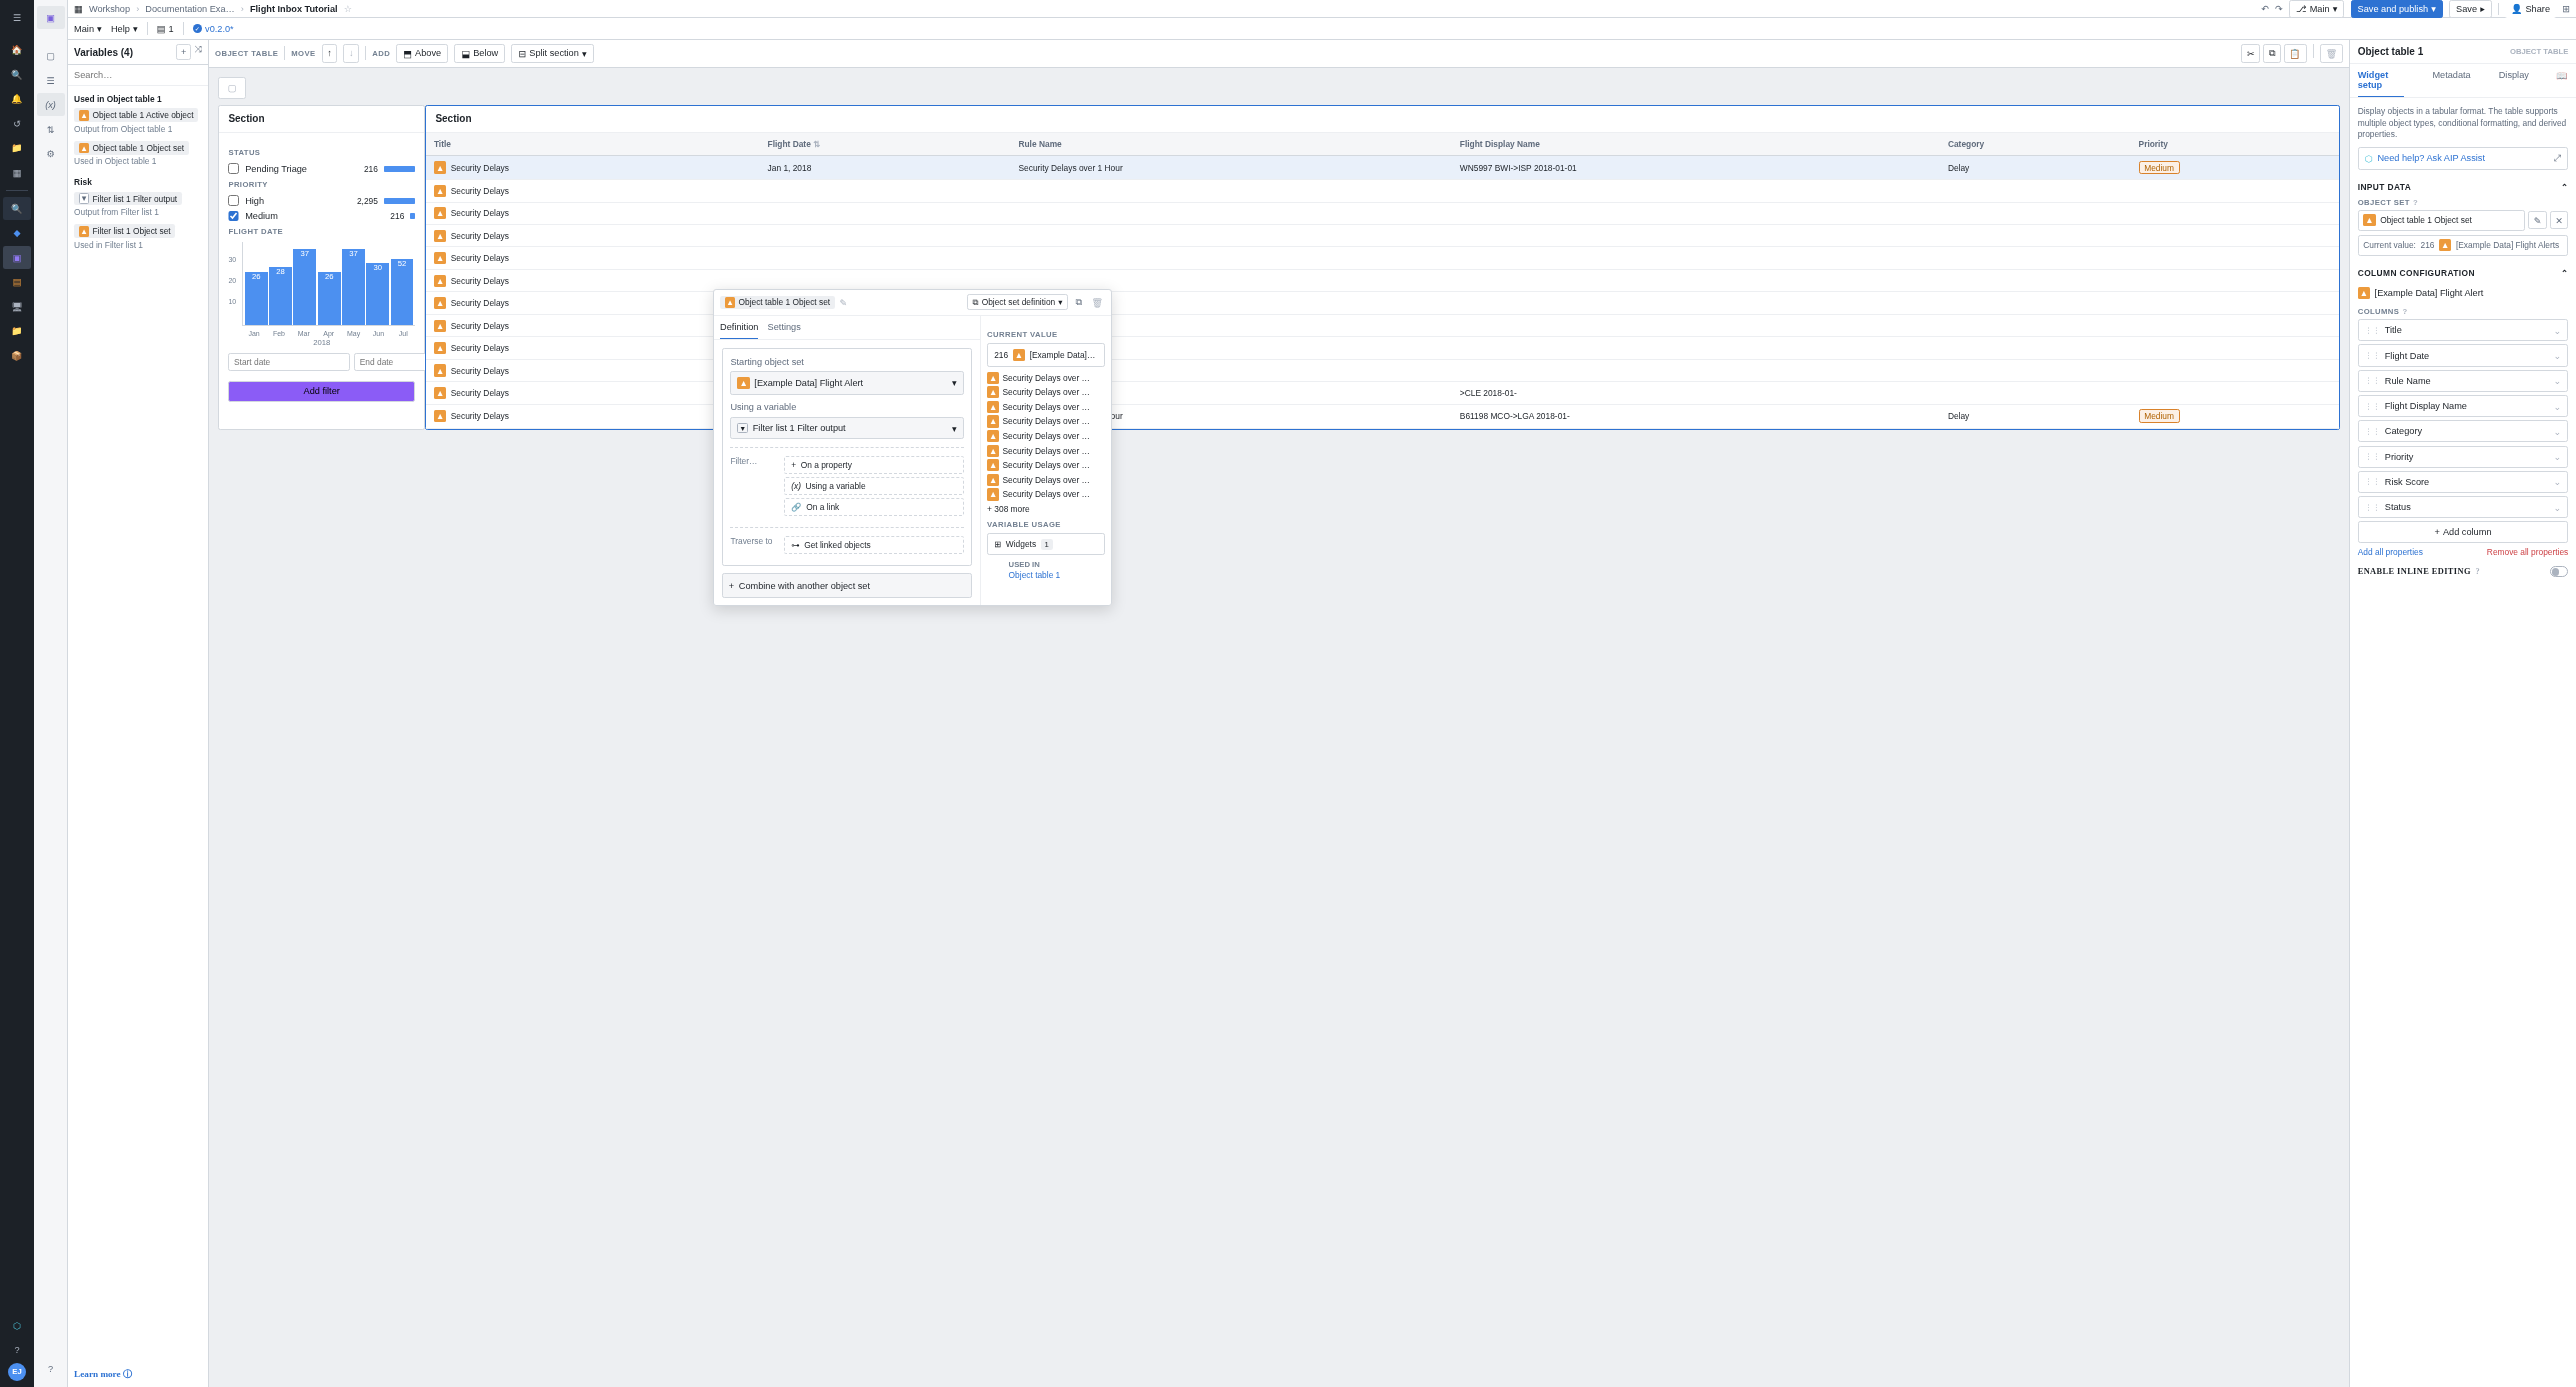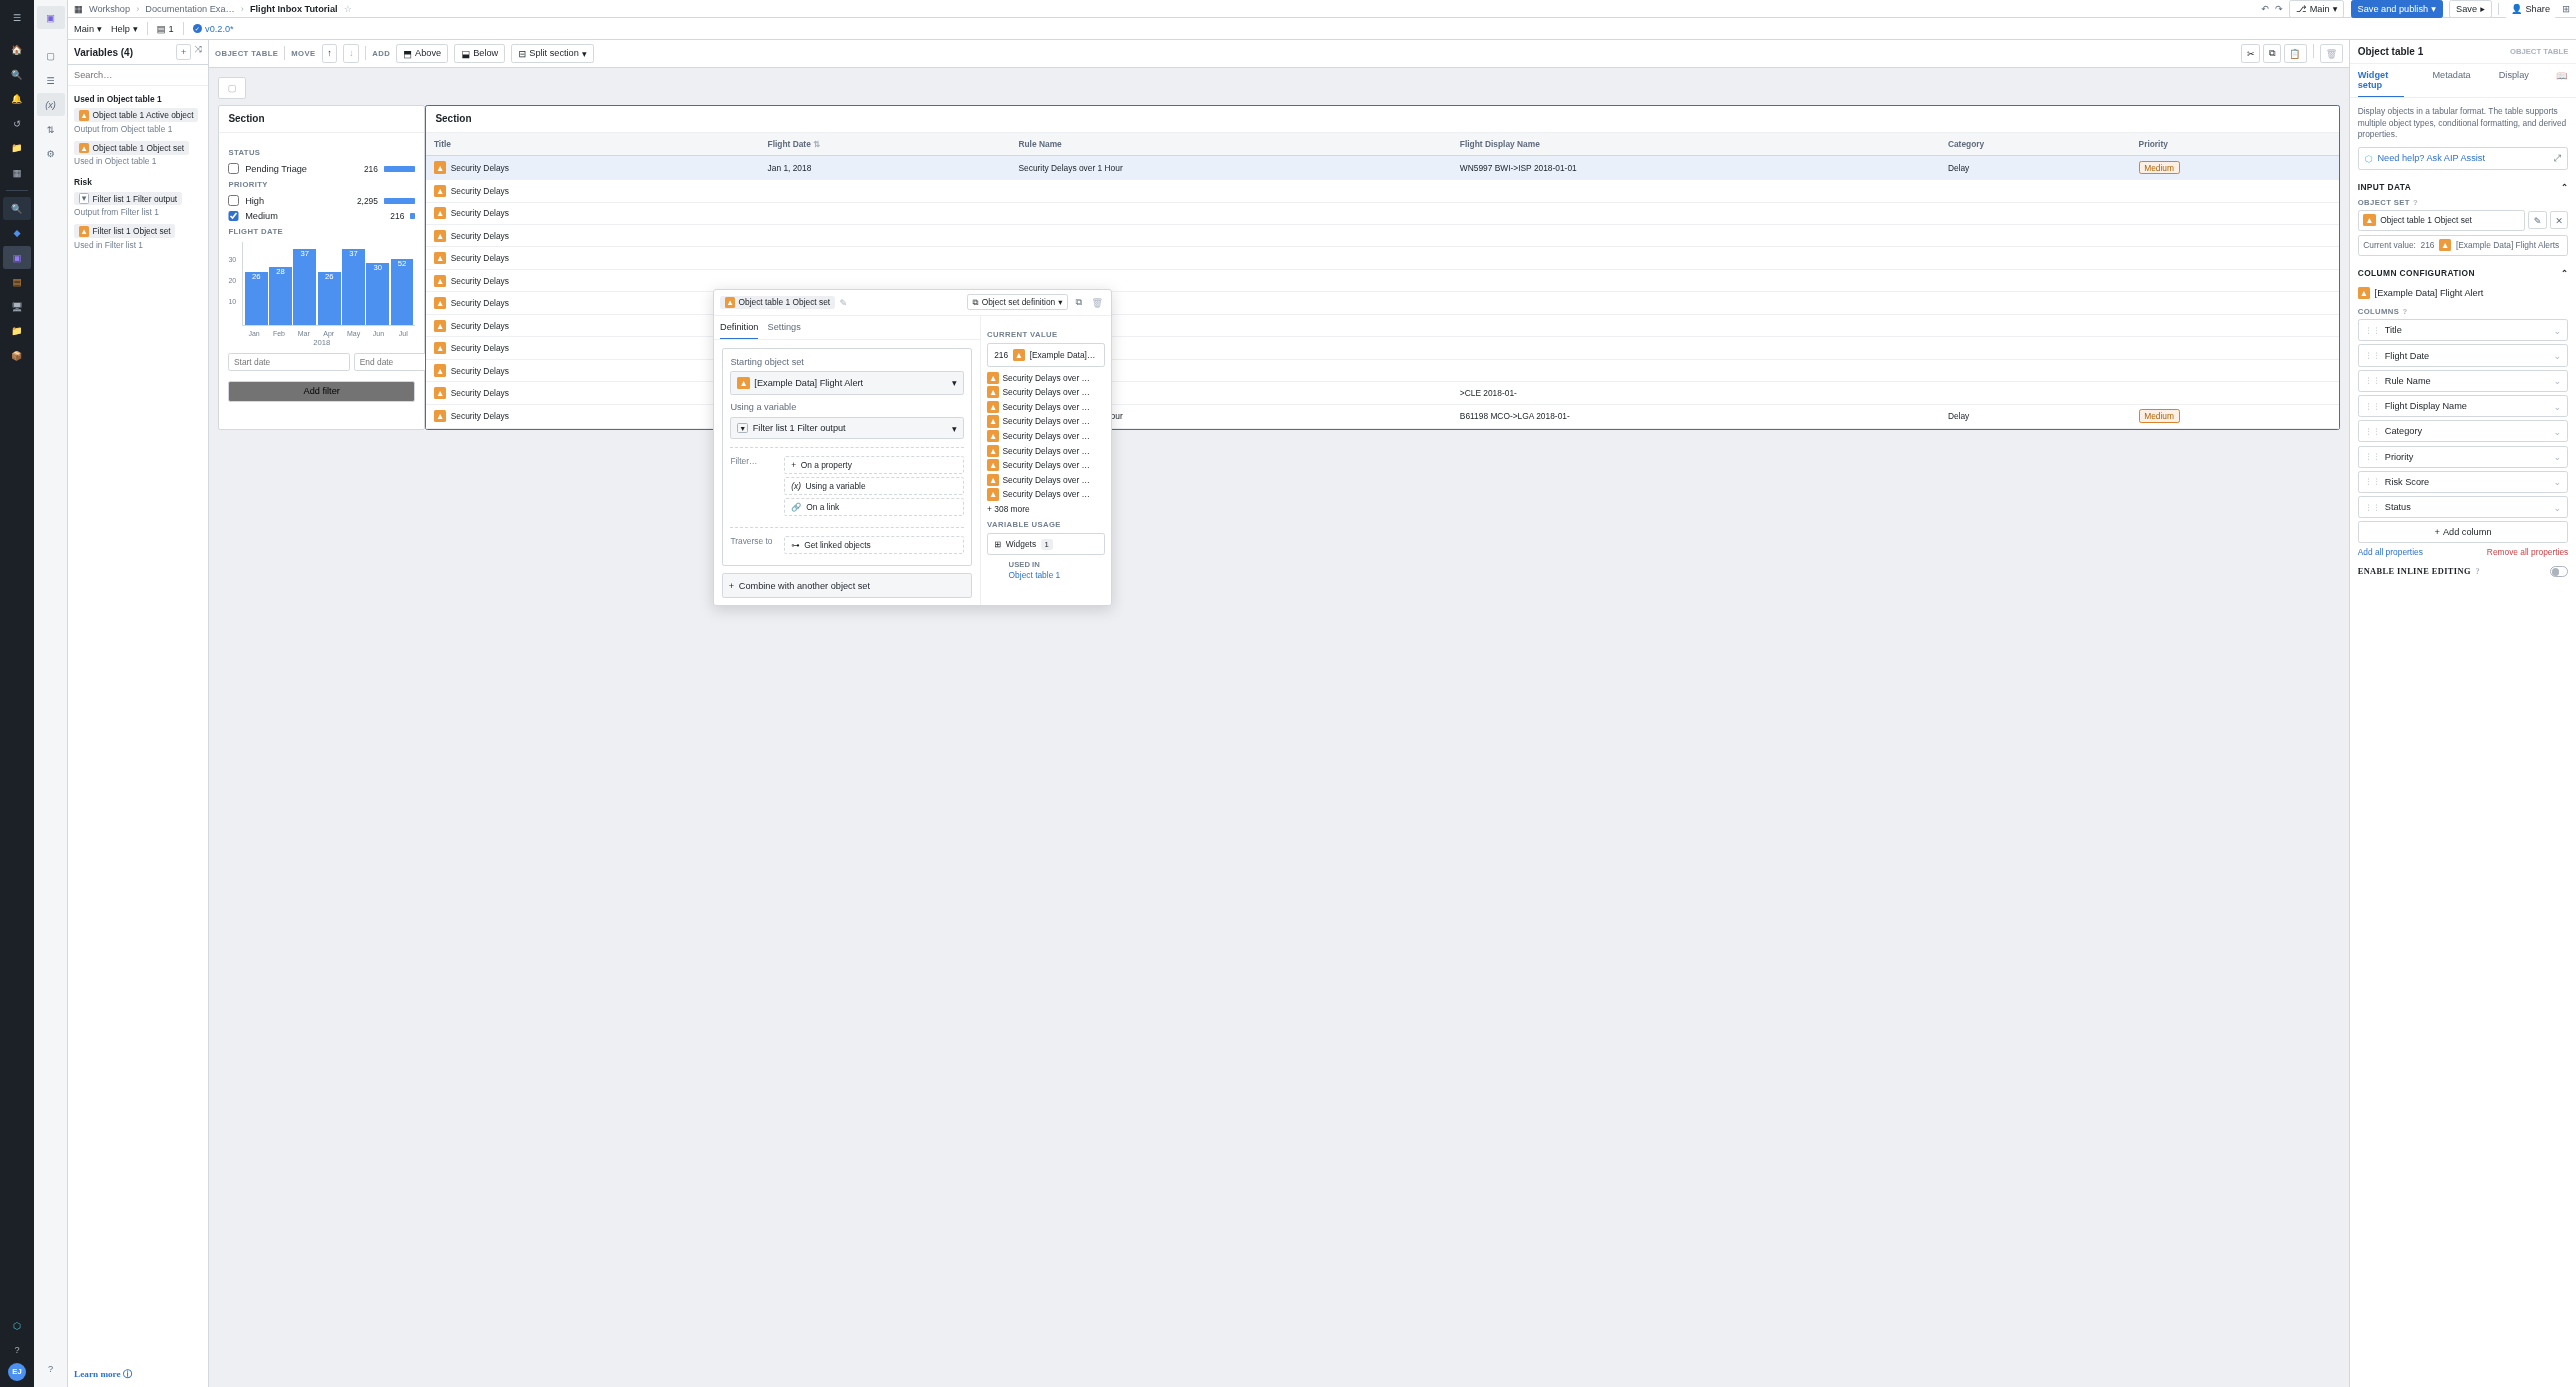--- a/index.html
+++ b/index.html
@@ -82,21 +82,21 @@
 .bar.small { width: 4.6px; }
 
 .chart-area { margin-top: 6.1px; }
 .bar-chart { display: flex; align-items: flex-end; height: 84px; gap: 1.5px; border-left: 0.8px solid #d3d8de; border-bottom: 0.8px solid #d3d8de; padding: 0 1.5px; position: relative; }
 .bar-col { flex: 1; background: #4c90f0; display: flex; align-items: flex-start; justify-content: center; color: #fff; font-size: 7.7px; position: relative; }
 .x-labels { display: flex; gap: 1.5px; font-size: 7px; color: #738091; margin-top: 3.1px; }
 .x-labels span { flex: 1; text-align: center; }
 .year-label { text-align: center; font-size: 7.7px; color: #738091; margin-top: 1.5px; }
 .date-inputs { display: flex; gap: 4.6px; margin-top: 6.1px; }
 .date-inputs input { flex: 1; border: 0.8px solid #d3d8de; border-radius: 2.3px; padding: 3.1px 4.6px; font-size: 8.4px; }
-.add-filter-btn { width: 100%; margin-top: 9.2px; text-align: center; border: 0.8px solid #d3d8de; border-radius: 2.3px; padding: 4.6px; background: #737373; cursor: pointer; font-size: 9.2px; }
+.add-filter-btn { width: 100%; margin-top: 9.2px; text-align: center; border: 0.8px solid #d3d8de; border-radius: 2.3px; padding: 4.6px; background: #8b5cf6; cursor: pointer; font-size: 9.2px; }
 
 
 .data-table { width: 100%; border-collapse: collapse; font-size: 8.4px; }
 .data-table th { text-align: left; padding: 6.1px 7.7px; color: #5f6b7c; font-weight: 600; border-bottom: 0.8px solid #d3d8de; background: #f5f6f8; white-space: nowrap; }
 .data-table td { padding: 4.6px 7.7px; border-bottom: 0.8px solid #edeff2; vertical-align: middle; }
 .data-table .title-cell { display: flex; align-items: center; gap: 4.6px; }
 .alert-box { width: 12.3px; height: 12.3px; background: #ec9a3c; border-radius: 1.5px; display: flex; align-items: center; justify-content: center; color: #fff; font-size: 8.4px; font-weight: bold; flex-shrink: 0; }
 .priority-badge { display: inline-block; padding: 0.8px 4.6px; border: 0.8px solid #d9822b; border-radius: 2.3px; color: #b06203; background: #fcf0e6; font-size: 8.4px; }
 .data-table tr.selected { background: #e9f0fa; }
 

